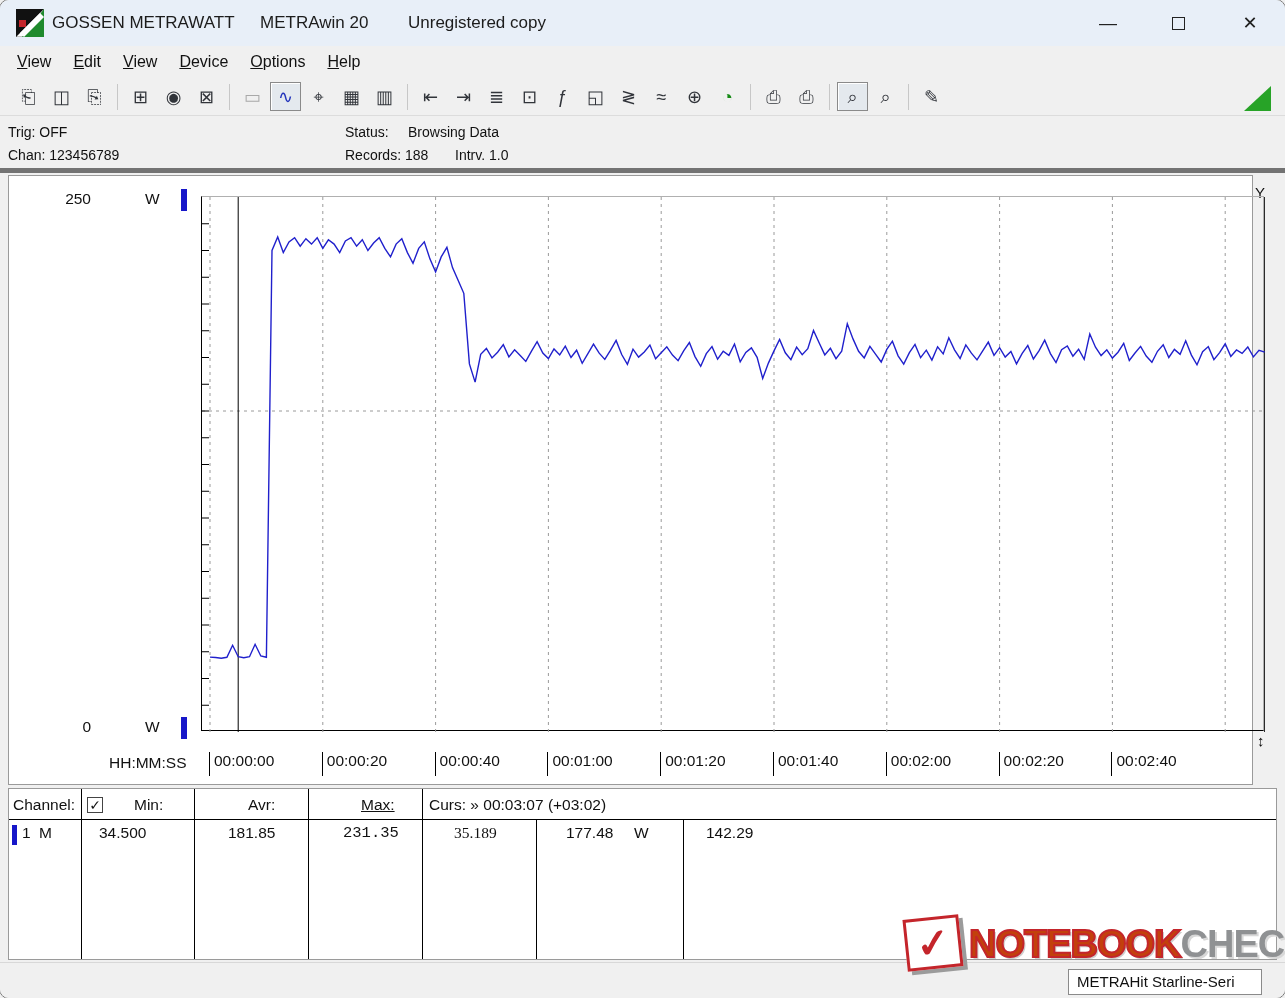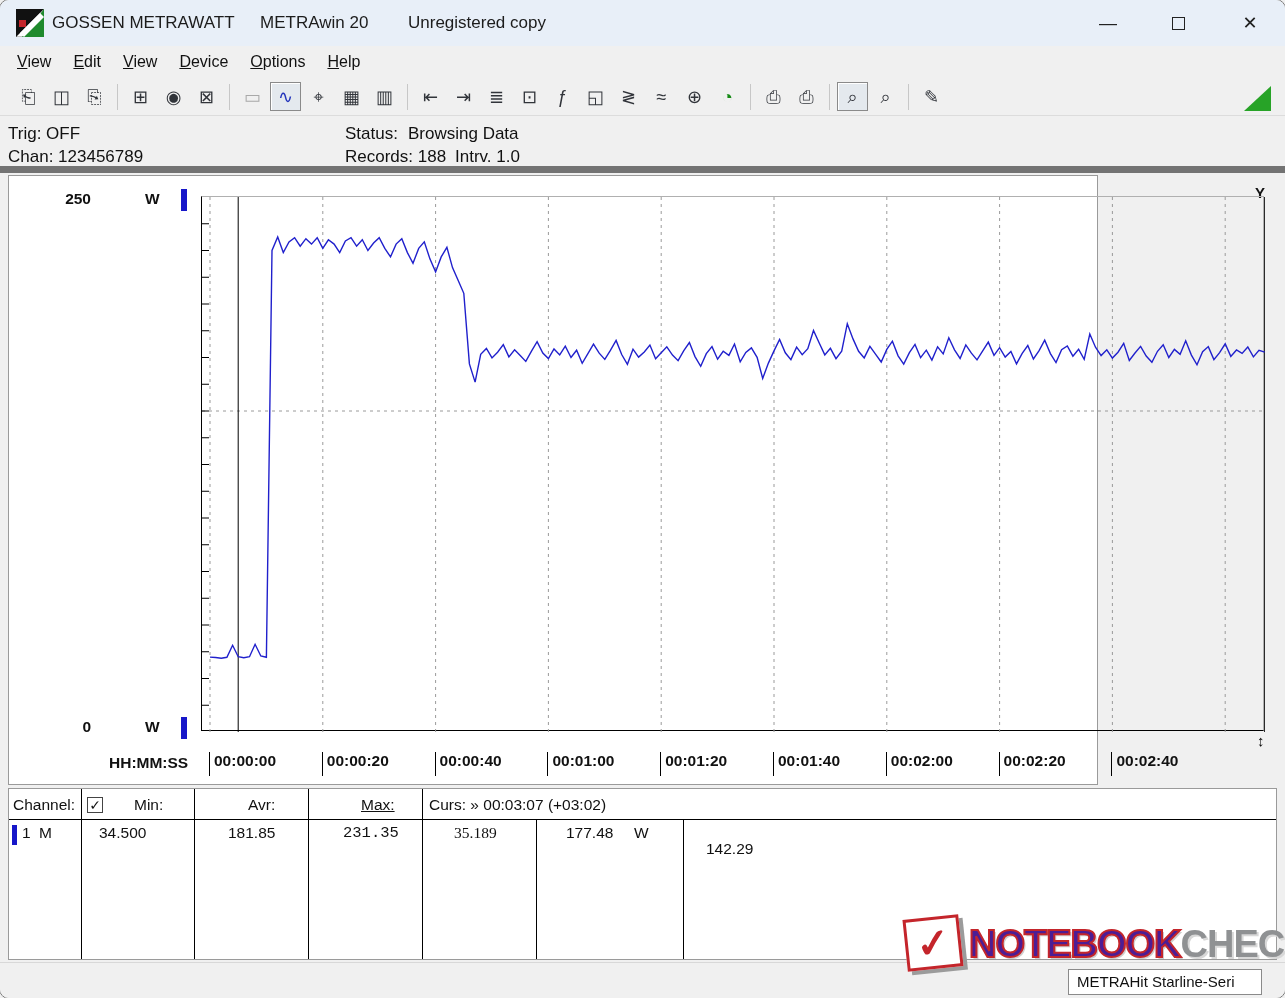--- a/index.html
+++ b/index.html
@@ -23,25 +23,25 @@
   .tbtn { width:31px; height:29px; margin:0 1px; display:flex; align-items:center; justify-content:center; border:1px solid transparent; }
   .tbtn .tglyph { font-size:18px; color:#31343a; line-height:1; }
   .tbtn.active { border:1px solid #8a8a8a; background:#e4e9ee; box-shadow:inset 1px 1px 0 #fff; }
   .tbtn.disabled .tglyph { color:#a9a9a9; }
   .tbtn.green .tglyph { color:#168a16; }
   .tbtn.blue .tglyph { color:#2233bb; }
   .tsep { width:1px; height:26px; background:#c7c7c7; margin:0 6px; }
   .corner-tri { position:absolute; right:14px; top:8px; width:0; height:0; border-left:27px solid transparent; border-bottom:25px solid #27a327; }
 
   
-  .statuspanel { position:absolute; left:0; top:116px; width:1285px; height:57px; background:#f0f0f0; border-bottom:7px solid #737373; font-size:17px; color:#111; }
+  .statuspanel { position:absolute; left:0; top:116px; width:1285px; height:57px; background:#f0f0f0; border-bottom:5px solid #737373; font-size:14px; color:#111; }
   .statuspanel span { position:absolute; white-space:nowrap; }
 
   
-  .chartpanel { position:absolute; left:8px; top:175px; width:1090px; height:610px; background:#ffffff; border:1px solid #9a9a9a;font-weight:bold; }
+  .chartpanel { position:absolute; left:8px; top:175px; width:1245px; height:610px; background:#ffffff; border:1px solid #9a9a9a; }
   .ylab { position:absolute; font-size:15.5px; color:#111; }
   .bluemark { position:absolute; width:6px; height:22px; background:#1717c9; }
   .plot { position:absolute; left:192px; top:20px; width:1063px; height:535px; border-left:1px solid #000; border-bottom:1px solid #000; border-top:1px solid #b0b0b0; border-right:1px solid #b0b0b0; }
   .plot svg { position:absolute; left:0; top:0; }
   .cornerglyph { position:absolute; font-size:15px; color:#111; }
   .xaxisrow { position:absolute; left:0; top:576px; width:1269px; height:28px; font-size:15.5px; color:#111; }
   .xaxislabel { position:absolute; left:100px; top:2px; width:92px; text-align:left; }
   .xtick { position:absolute; top:0px; height:24px; border-left:1px solid #000; padding-left:4px; white-space:nowrap; }
 
   
@@ -54,21 +54,21 @@
 
   
   .statusbar { position:absolute; left:0; top:962px; width:1285px; height:36px; background:#f0f0f0; border-top:1px solid #d8d8d8;padding-left:8px; }
   .devicebox { position:absolute; left:1068px; top:6px; width:194px; height:26px; background:#fff; border:1px solid #8a8a8a; font-size:15px; color:#111; padding:3px 0 0 8px; white-space:nowrap; }
 
   
   .watermark { position:absolute; left:903px; top:913px; width:360px; height:68px; pointer-events:none; }
   .wm-logo { position:absolute; left:2px; top:4px; width:56px; height:52px; background:#fff; border:3px solid #c4252b; transform:rotate(-6deg); box-shadow:4px 4px 0 #9b9b9b; display:flex; align-items:center; justify-content:center; }
   .wm-check { color:#c4252b; font-size:40px; font-weight:bold; line-height:1; }
   .wm-text { position:absolute; left:66px; top:10px; font-size:38px; font-weight:bold; letter-spacing:-1px; white-space:nowrap; }
-  .wm-red { color:#4c1d95; -webkit-text-stroke:2px #c4252b; text-shadow:2px 2px 0 #cfcfcf; }
+  .wm-red { color:#c2410c; -webkit-text-stroke:2px #c4252b; text-shadow:2px 2px 0 #cfcfcf; }
   .wm-gray { color:#8f9193; text-shadow:2px 2px 0 #d8d8d8; }
 </style>
 </head>
 <body>
 
 <div class="window">
 
   <div class="titlebar">
     <svg class="appicon" viewBox="0 0 28 28">
       <rect x="0" y="0" width="28" height="28" fill="#ffffff" stroke="#888" stroke-width="1"></rect>
@@ -265,21 +265,21 @@
 
     <div class="chanmark" style="left:3px; top:36px;"></div>
     <span class="cell" style="left:13px; top:35px;">1</span>
     <span class="cell" style="left:30px; top:35px;">M</span>
     <span class="cell" style="left:90px; top:35px;">34.500</span>
     <span class="cell" style="left:219px; top:35px;">181.85</span>
     <span class="cell" style="left:334px; top:35px;font-family:Liberation Mono, monospace;">231.35</span>
     <span class="cell" style="left:445px; top:35px;font-family:Liberation Serif, serif;">35.189</span>
     <span class="cell" style="left:557px; top:35px;">177.48</span>
     <span class="cell" style="left:625px; top:35px;">W</span>
-    <span class="cell" style="left:697px; top:35px;margin-top:16px;">142.29</span>
+    <span class="cell" style="left:697px; top:35px;">142.29</span>
   </div>
 
   <div class="statusbar">
     <div class="devicebox">METRAHit Starline-Seri</div>
   </div>
 
   <div class="watermark">
     <div class="wm-logo">
         <span class="wm-check">✓</span>
       </div>

